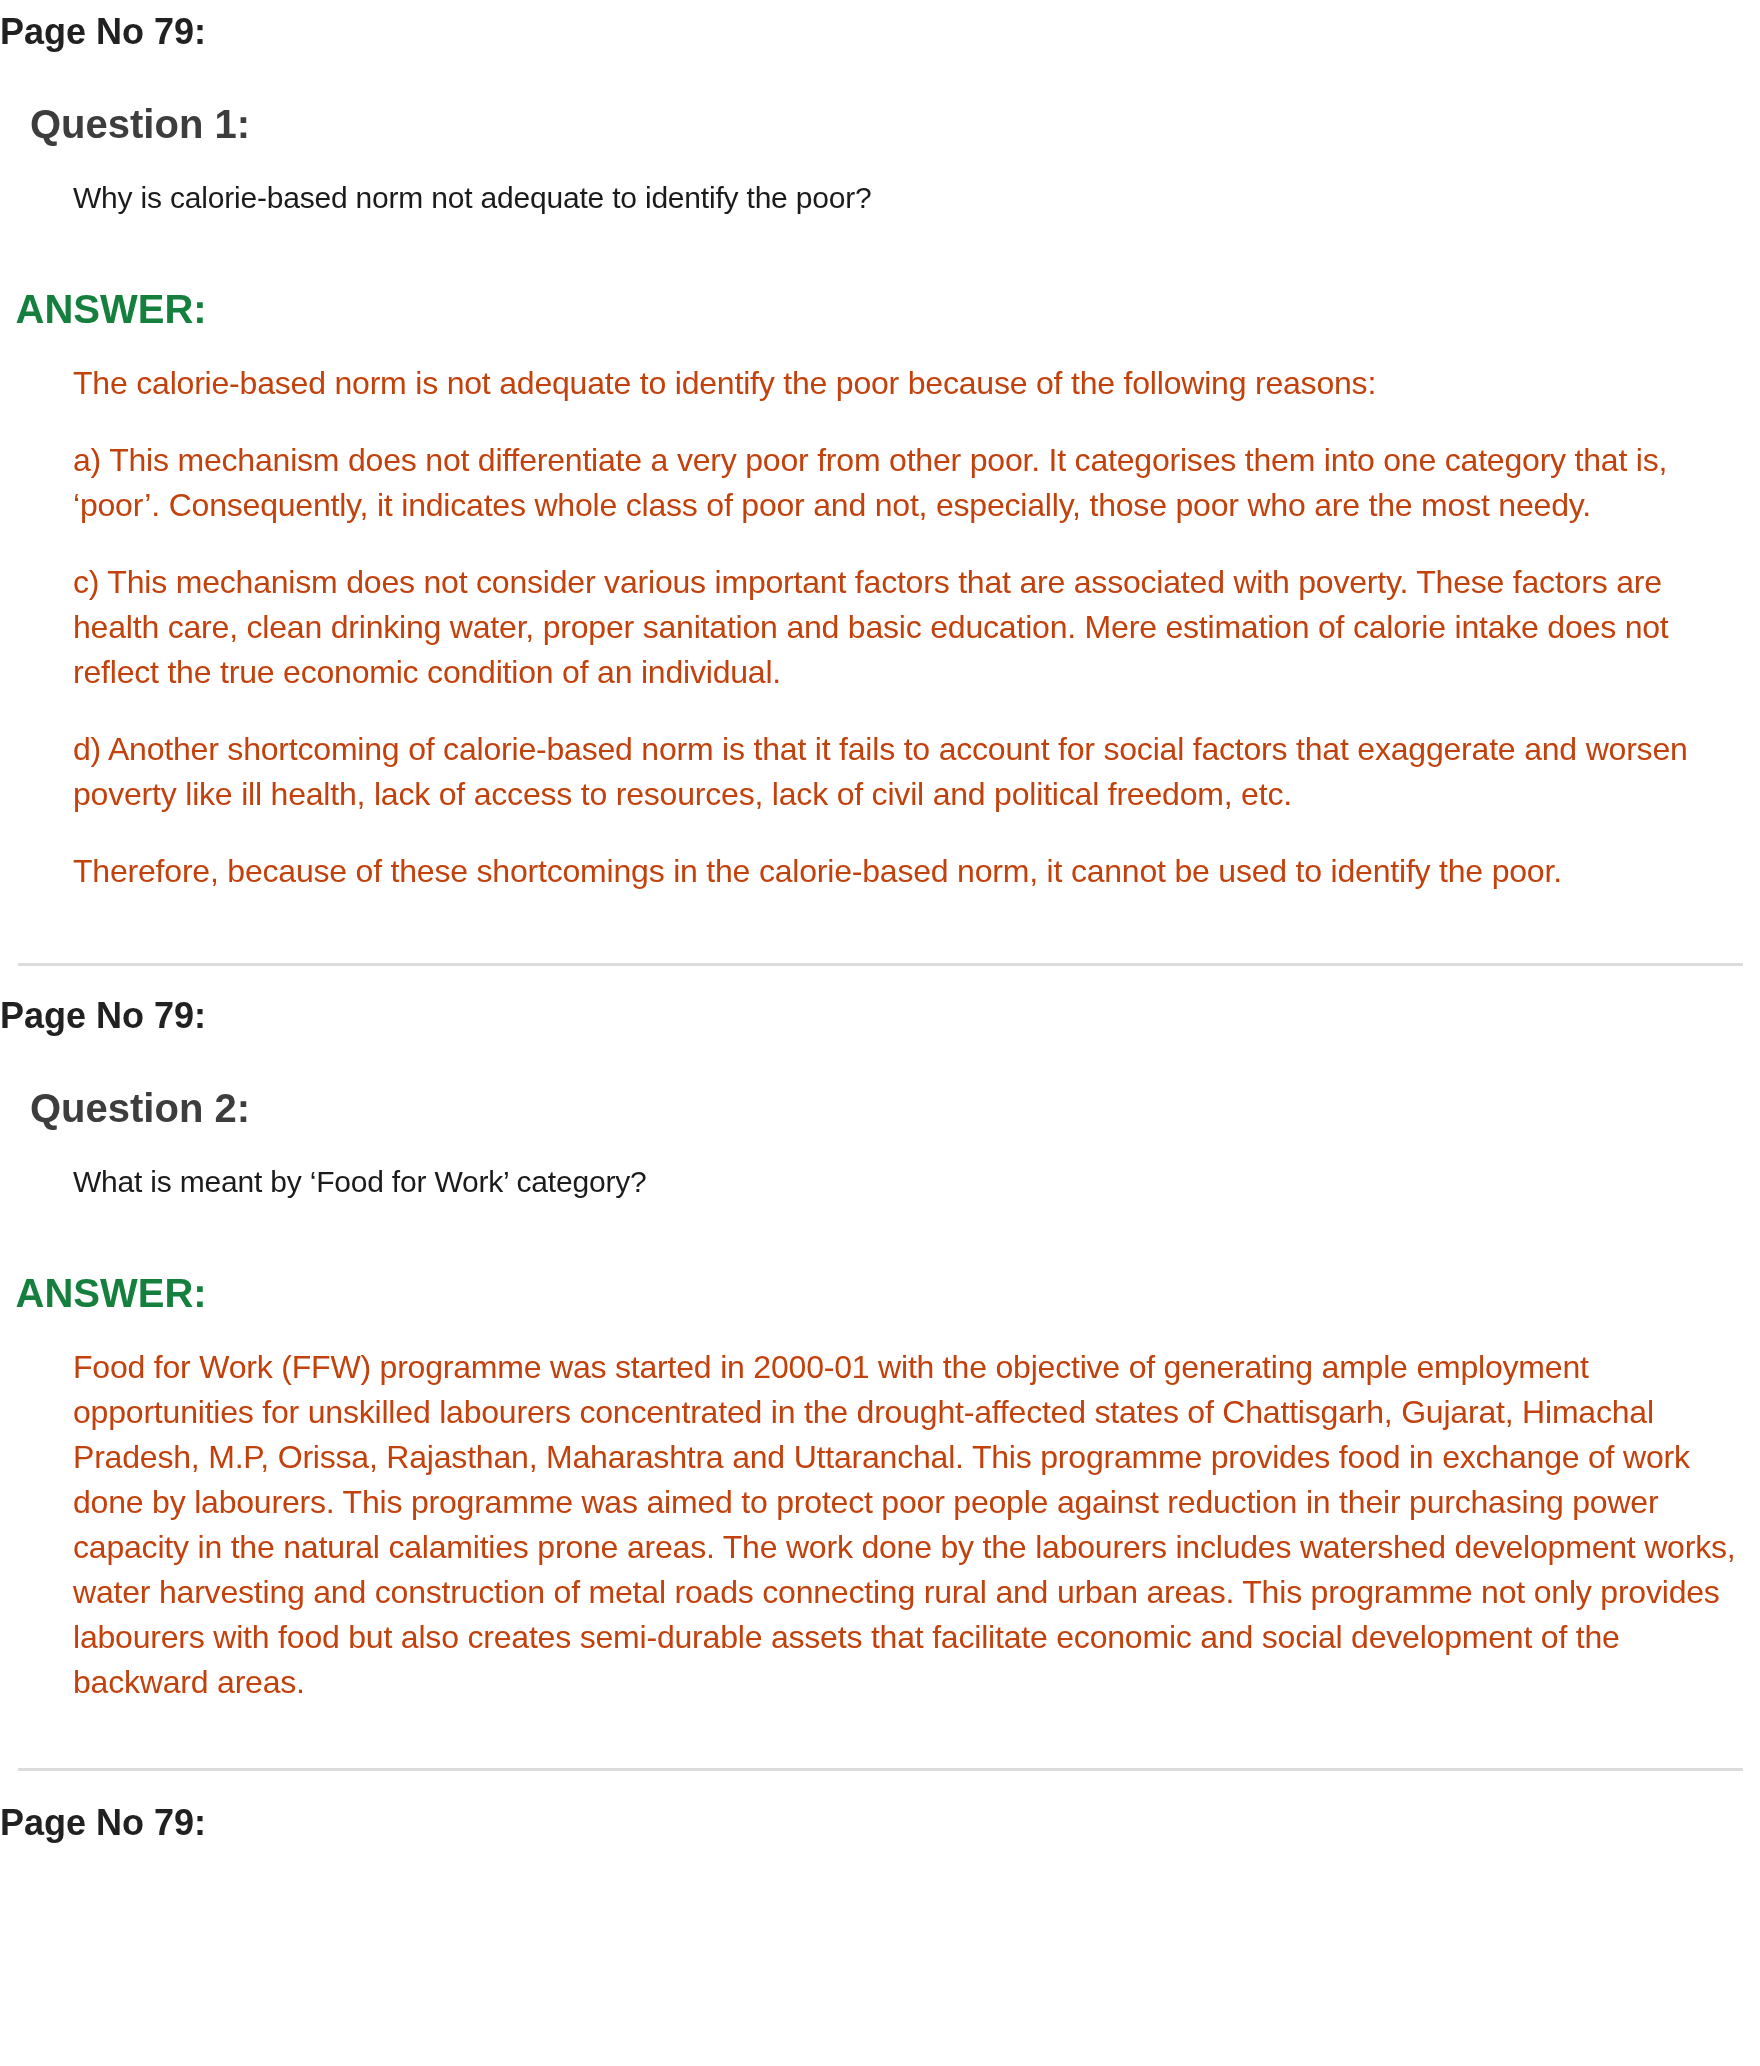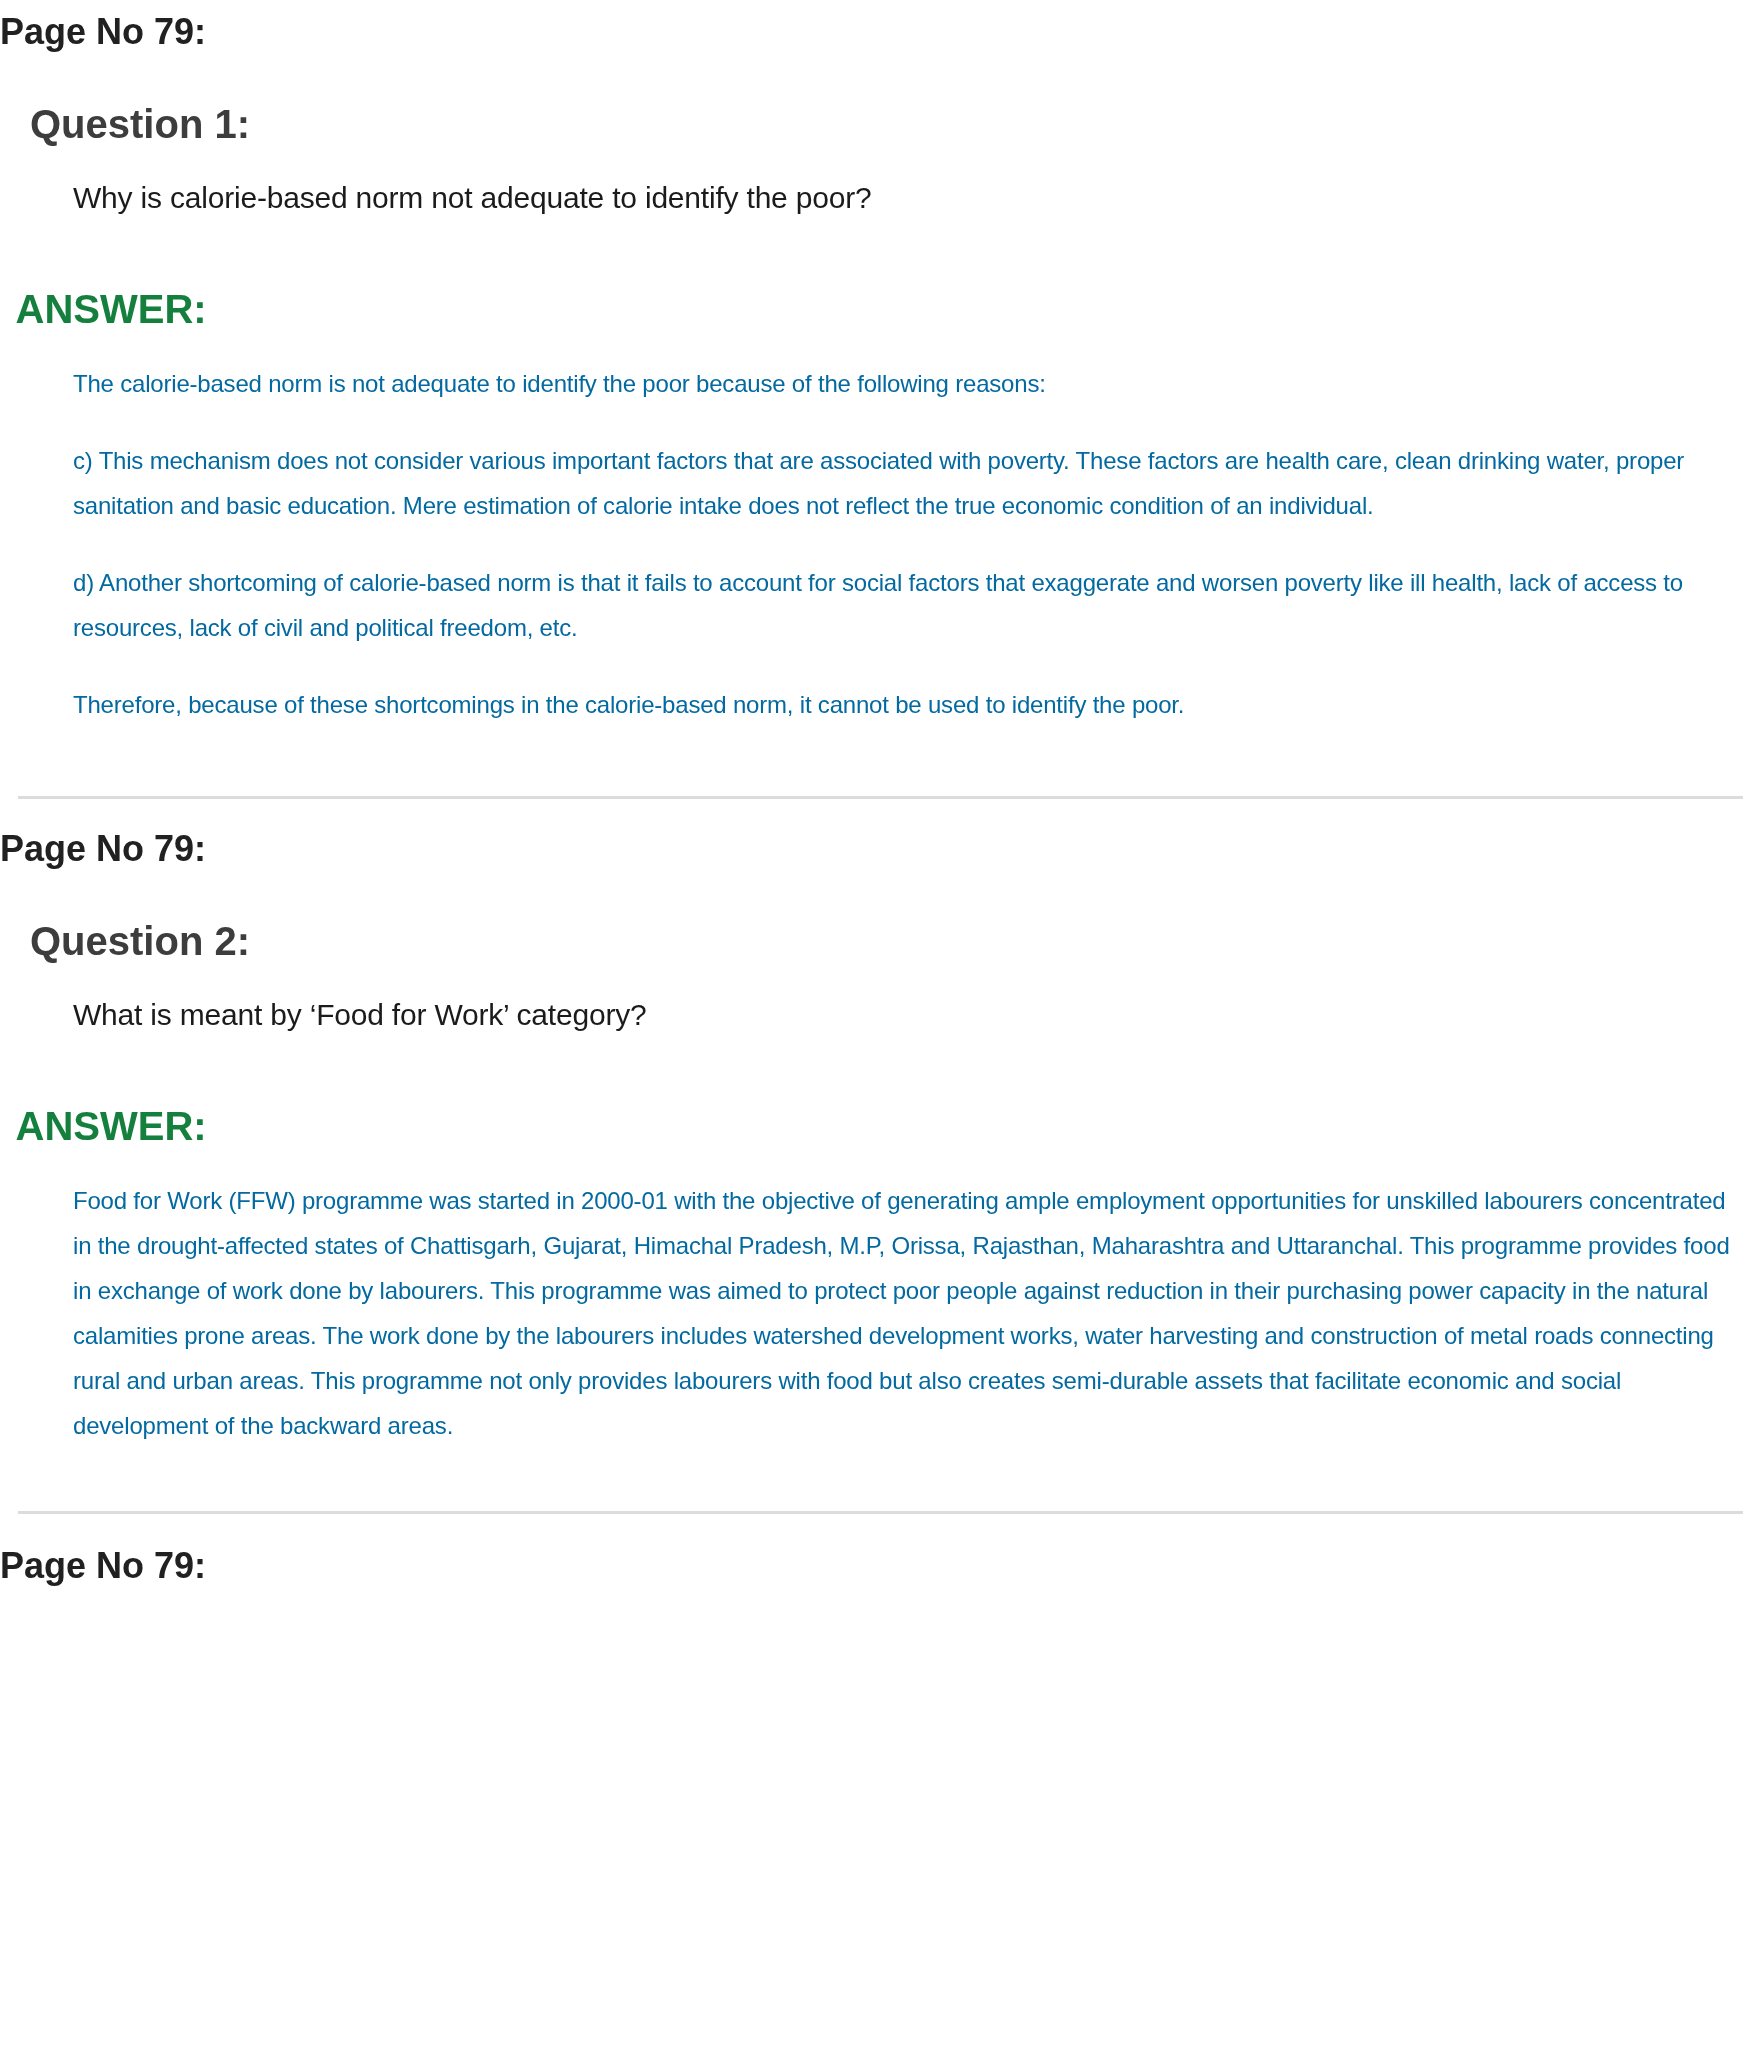--- a/index.html
+++ b/index.html
@@ -40,24 +40,24 @@
     font-size: 40px;
     font-weight: 700;
     line-height: 48px;
     color: #15803d;
   }
   .answer {
     margin-top: 28px;
   }
   .answer p {
     margin: 0 11.4px 32px 73px;
-    font-size: 24px;
+    font-size: 32px;
     line-height: 45px;
     letter-spacing: -0.2px;
-    color: #0369a1;
+    color: #c2410c;
   }
   .divider {
     border: 0;
     height: 2.8px;
     background: #dcdcdc;
     margin: 69px 18px 0 18px;
   }
   .divider.second {
     margin-top: 63px;
   }
@@ -74,20 +74,21 @@
 <div class="page-heading">Page No 79:</div>
 
 <div class="q-label">Question 1:</div>
 
 <div class="q-text">Why is calorie-based norm not adequate to identify the poor?</div>
 
 <div class="ans-label">ANSWER:</div>
 
 <div class="answer">
   <p>The calorie-based norm is not adequate to identify the poor because of the following reasons:</p>
+  <p>a) This mechanism does not differentiate a very poor from other poor. It categorises them into one category that is, ‘poor’. Consequently, it indicates whole class of poor and not, especially, those poor who are the most needy.</p>
   <p>c) This mechanism does not consider various important factors that are associated with poverty. These factors are health care, clean drinking water, proper sanitation and basic education. Mere estimation of calorie intake does not reflect the true economic condition of an individual.</p>
   <p>d) Another shortcoming of calorie-based norm is that it fails to account for social factors that exaggerate and worsen poverty like ill health, lack of access to resources, lack of civil and political freedom, etc.</p>
   <p>Therefore, because of these shortcomings in the calorie-based norm, it cannot be used to identify the poor.</p>
 </div>
 
 <hr class="divider">
 
 <div class="page-heading mid">Page No 79:</div>
 
 <div class="q-label">Question 2:</div>

